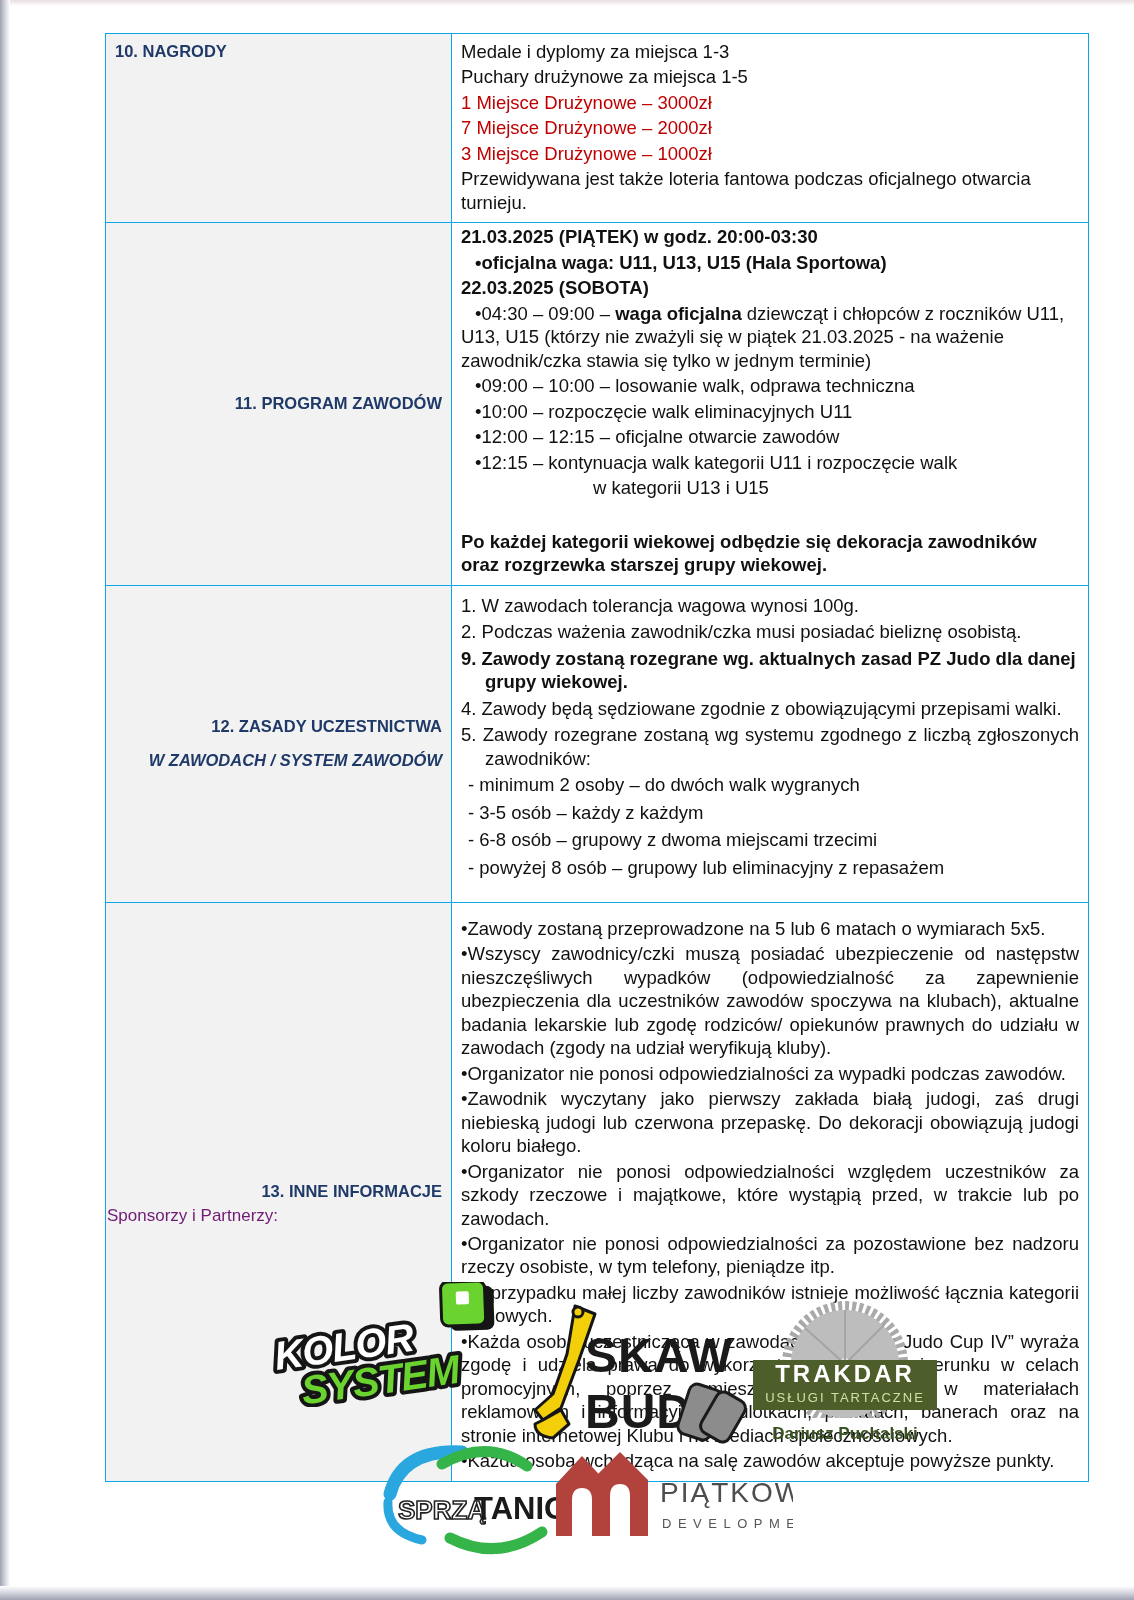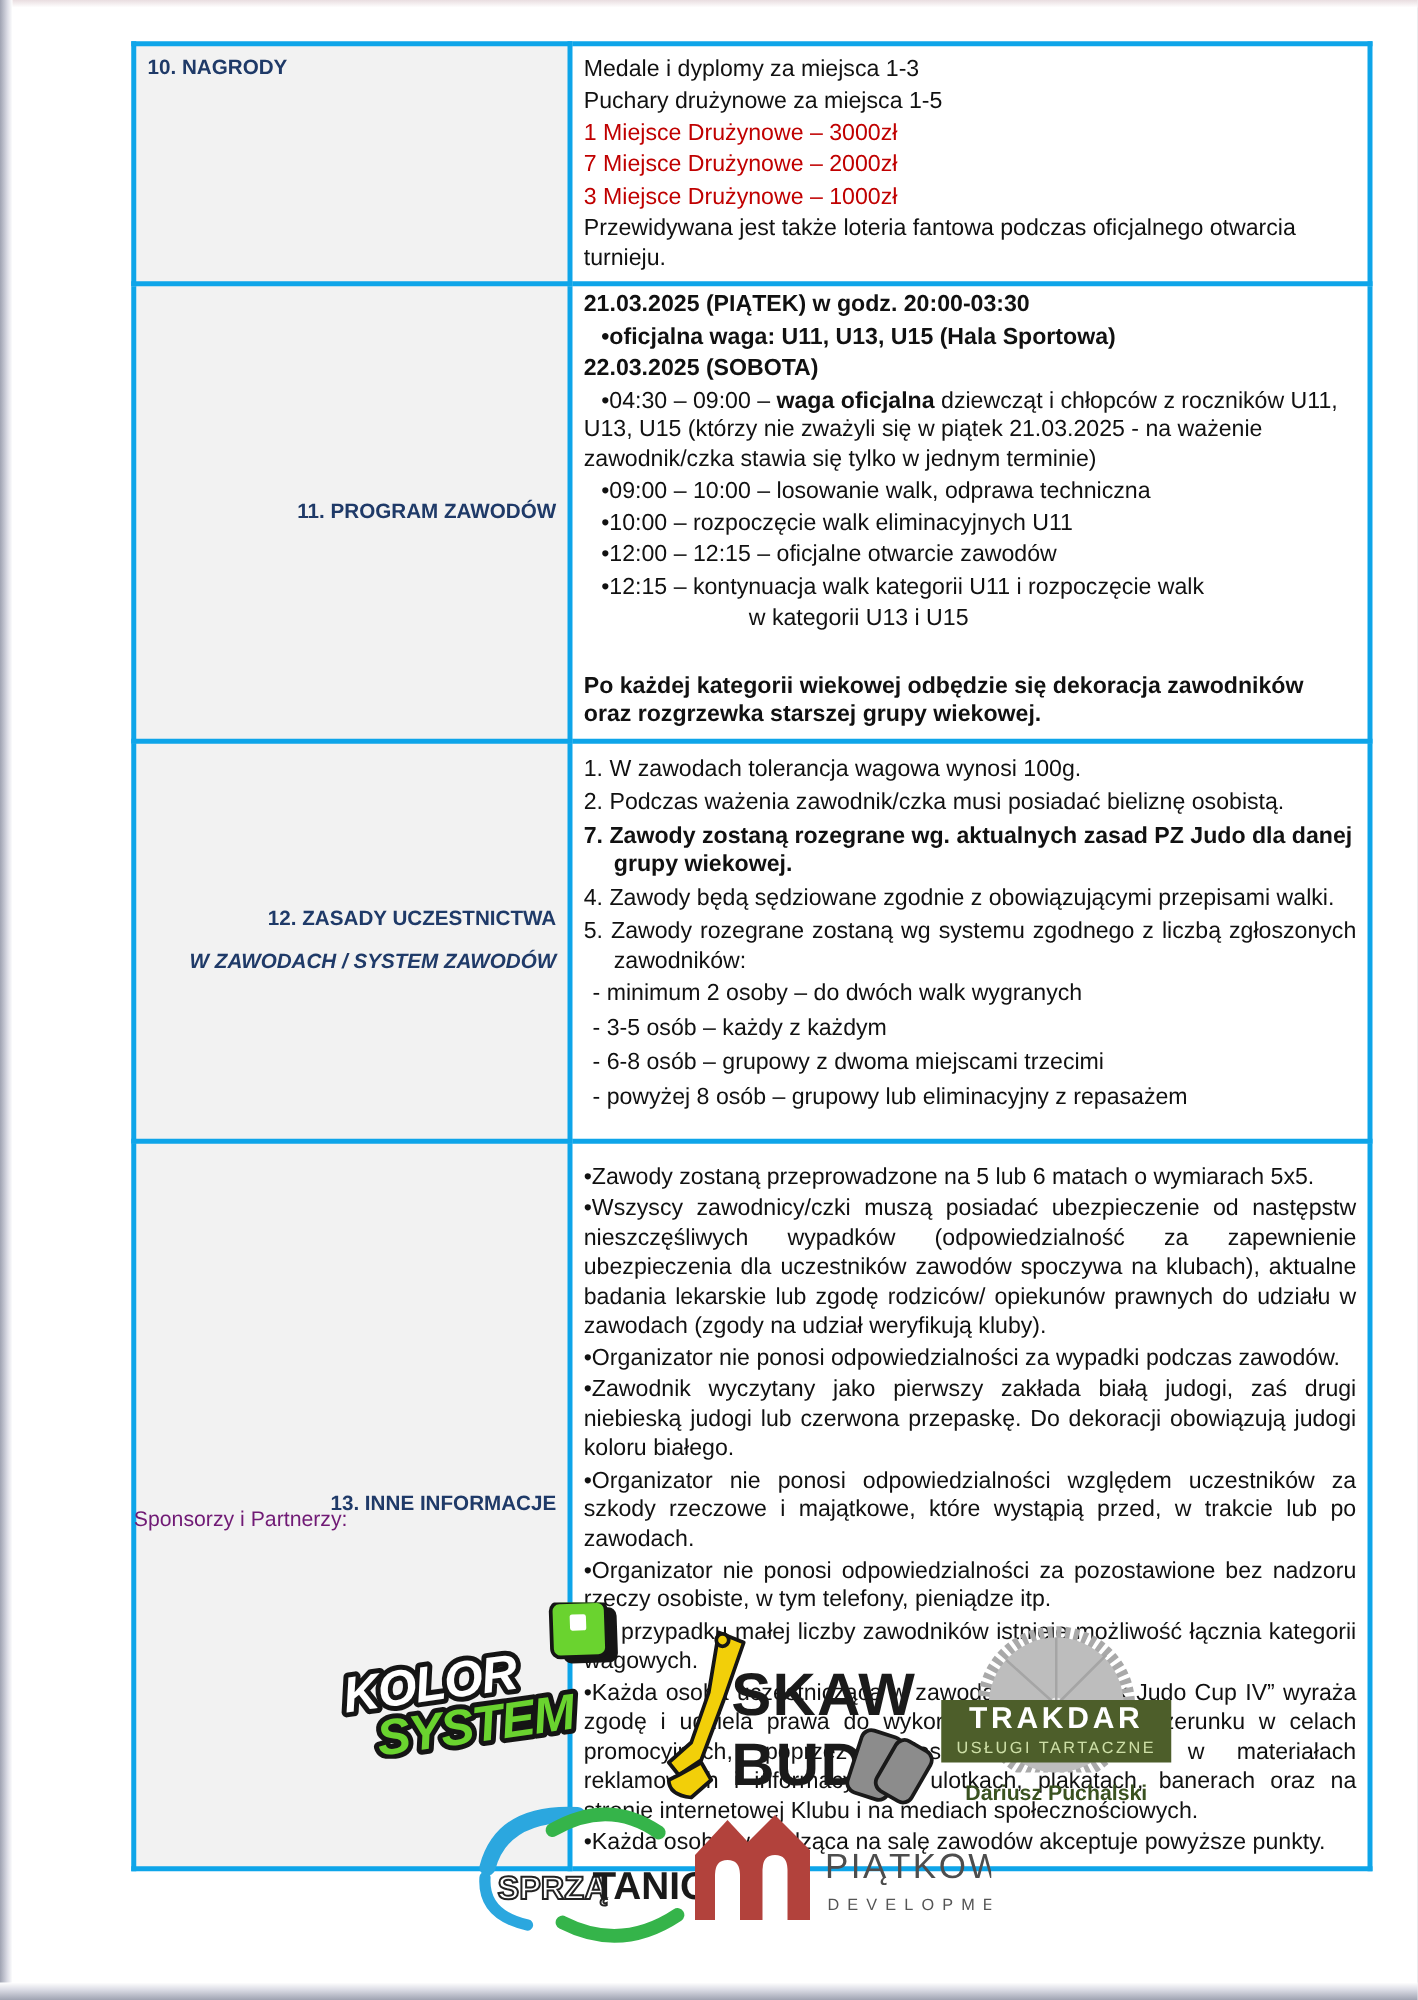--- a/index.html
+++ b/index.html
@@ -19,21 +19,21 @@
   .edge-bottom { position:absolute; left:0; bottom:0; width:1134px; height:14px;
     background:linear-gradient(0deg,#9fa3b2,#dcdde6 60%,#ffffff); }
   .edge-top { position:absolute; left:0; top:0; width:1134px; height:6px;
     background:linear-gradient(180deg,#e9dde0,#ffffff); }
 
   table.doc {
     position:absolute; left:105px; top:33px;
     width:945px; border-collapse:collapse; table-layout:fixed;
   }
   table.doc td {
-    border:4px solid #0ea5e9;
+    border:1px solid #0ea5e9;
     vertical-align:top;
     padding:6px 9px;
   }
   td.lbl {
     width:327px;
     background:#f2f2f2;
     color:#1f3a68;
     font-weight:bold;
     font-size:16.5px;
     line-height:1.45;
@@ -112,21 +112,21 @@
     </tr>
 
     <tr>
       <td class="lbl mid">
         <div>12. ZASADY UCZESTNICTWA</div>
         <div class="lbl2">W ZAWODACH / SYSTEM ZAWODÓW</div>
       </td>
       <td class="cnt" style="height:302px; padding-top:8px;">
         <p class="num">1. W zawodach tolerancja wagowa wynosi 100g.</p>
         <p class="num">2. Podczas ważenia zawodnik/czka musi posiadać bieliznę osobistą.</p>
-        <p class="num b">7. Zawody zostaną rozegrane wg. aktualnych zasad PZ Judo dla danej grupy wiekowej.</p>
+        <p class="num b">9. Zawody zostaną rozegrane wg. aktualnych zasad PZ Judo dla danej grupy wiekowej.</p>
         <p class="num just">4. Zawody będą sędziowane zgodnie z obowiązującymi przepisami walki.</p>
         <p class="num just">5. Zawody rozegrane zostaną wg systemu zgodnego z liczbą zgłoszonych zawodników:</p>
         <p class="dash">- minimum 2 osoby – do dwóch walk wygranych</p>
         <p class="dash">- 3-5 osób – każdy z każdym</p>
         <p class="dash">- 6-8 osób – grupowy z dwoma miejscami trzecimi</p>
         <p class="dash">- powyżej 8 osób – grupowy lub eliminacyjny z repasażem</p>
       </td>
     </tr>
 
     <tr>

